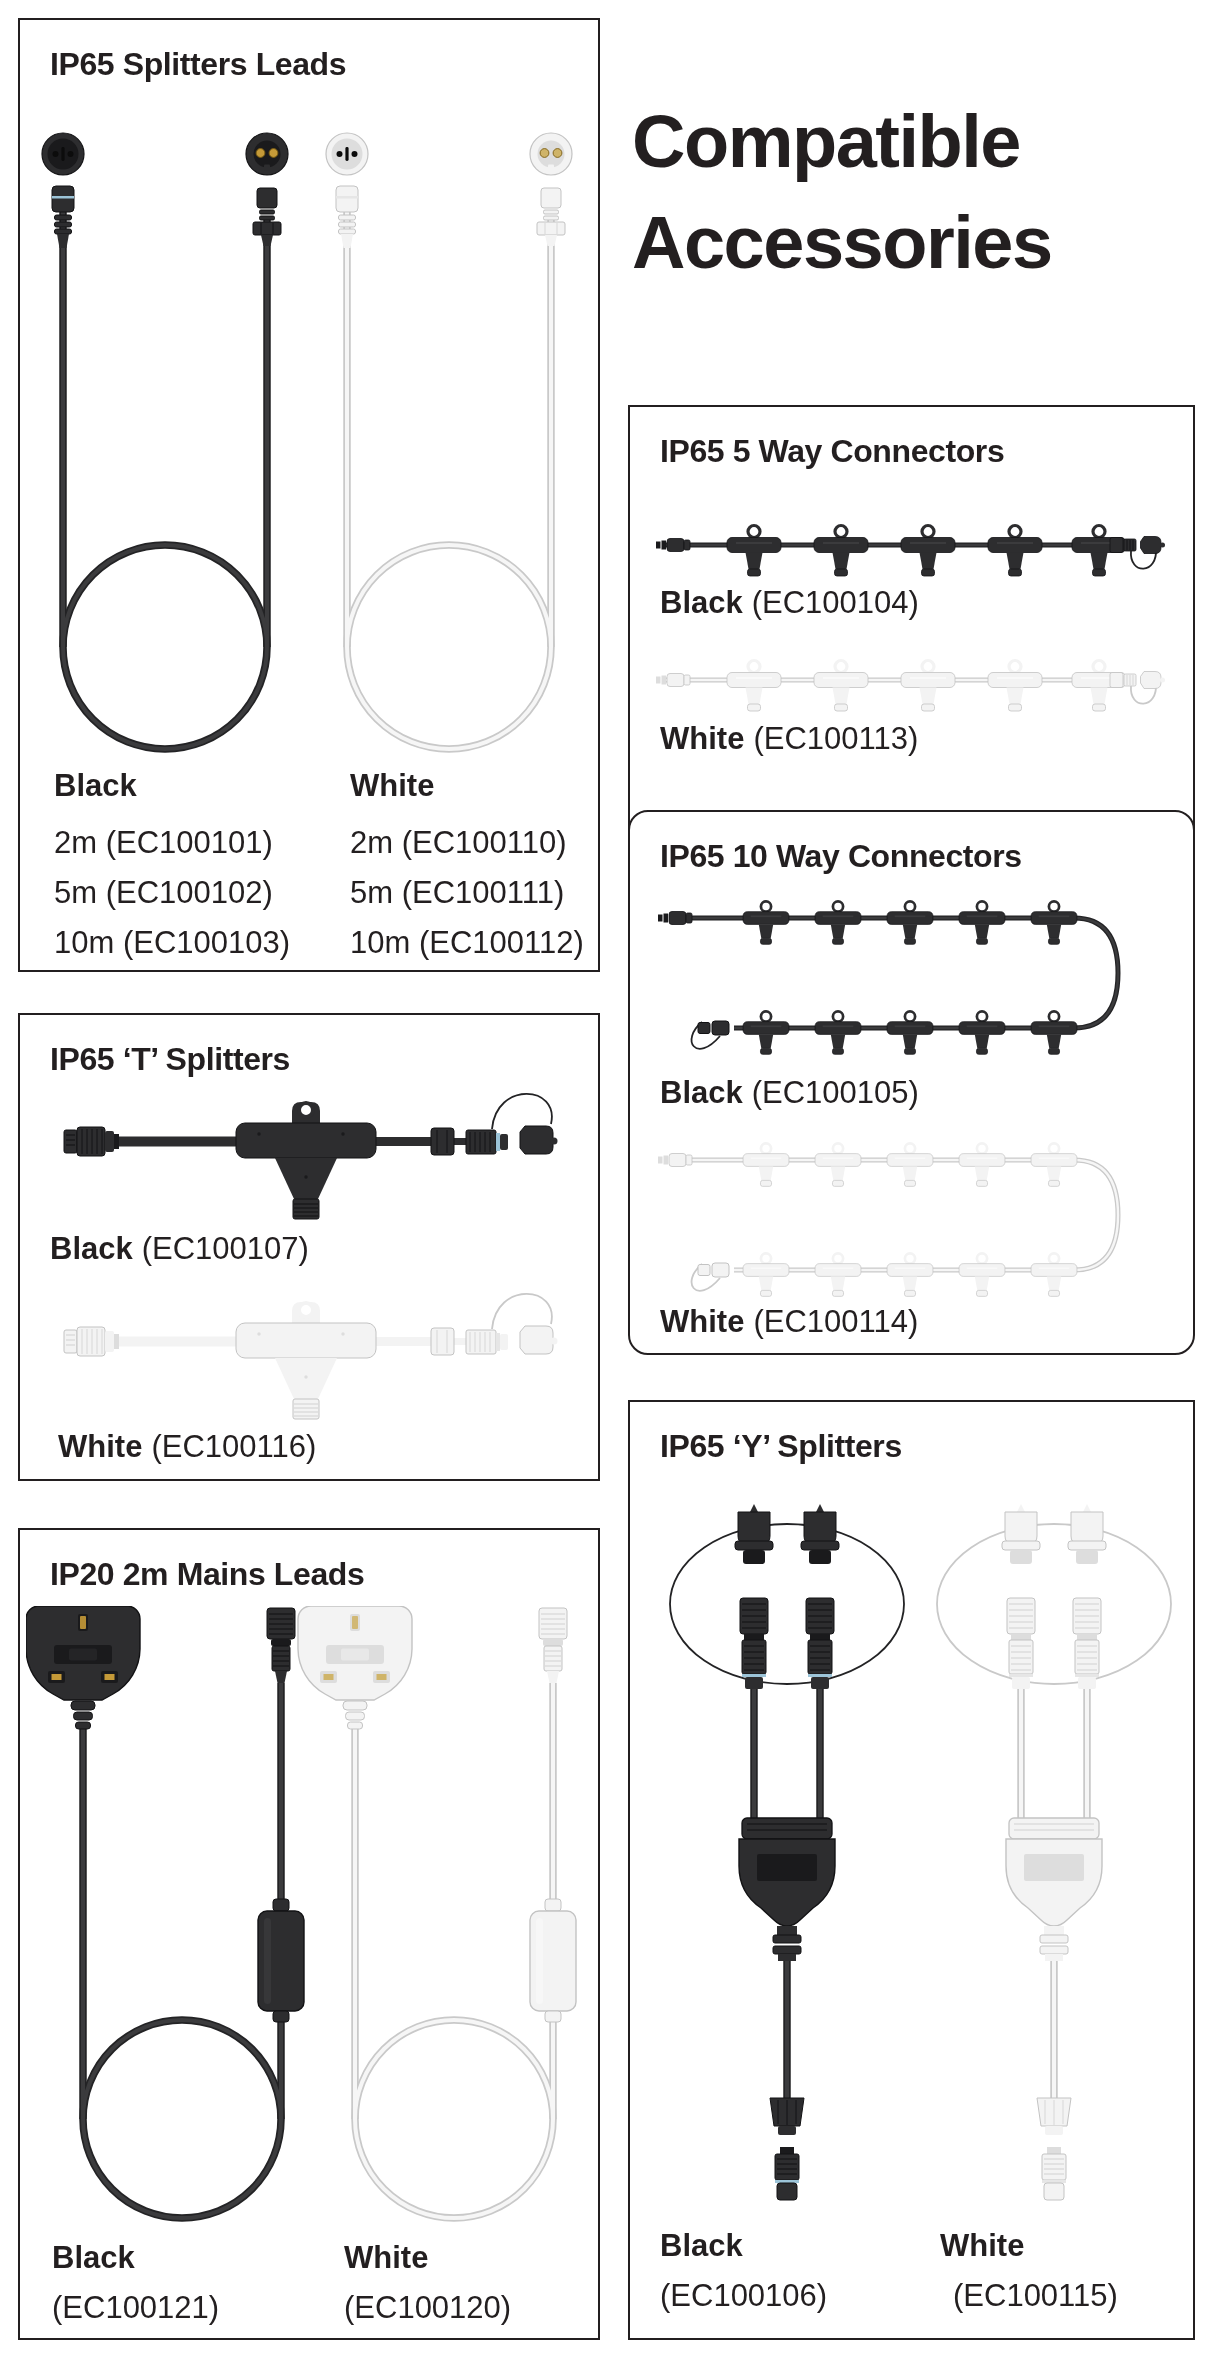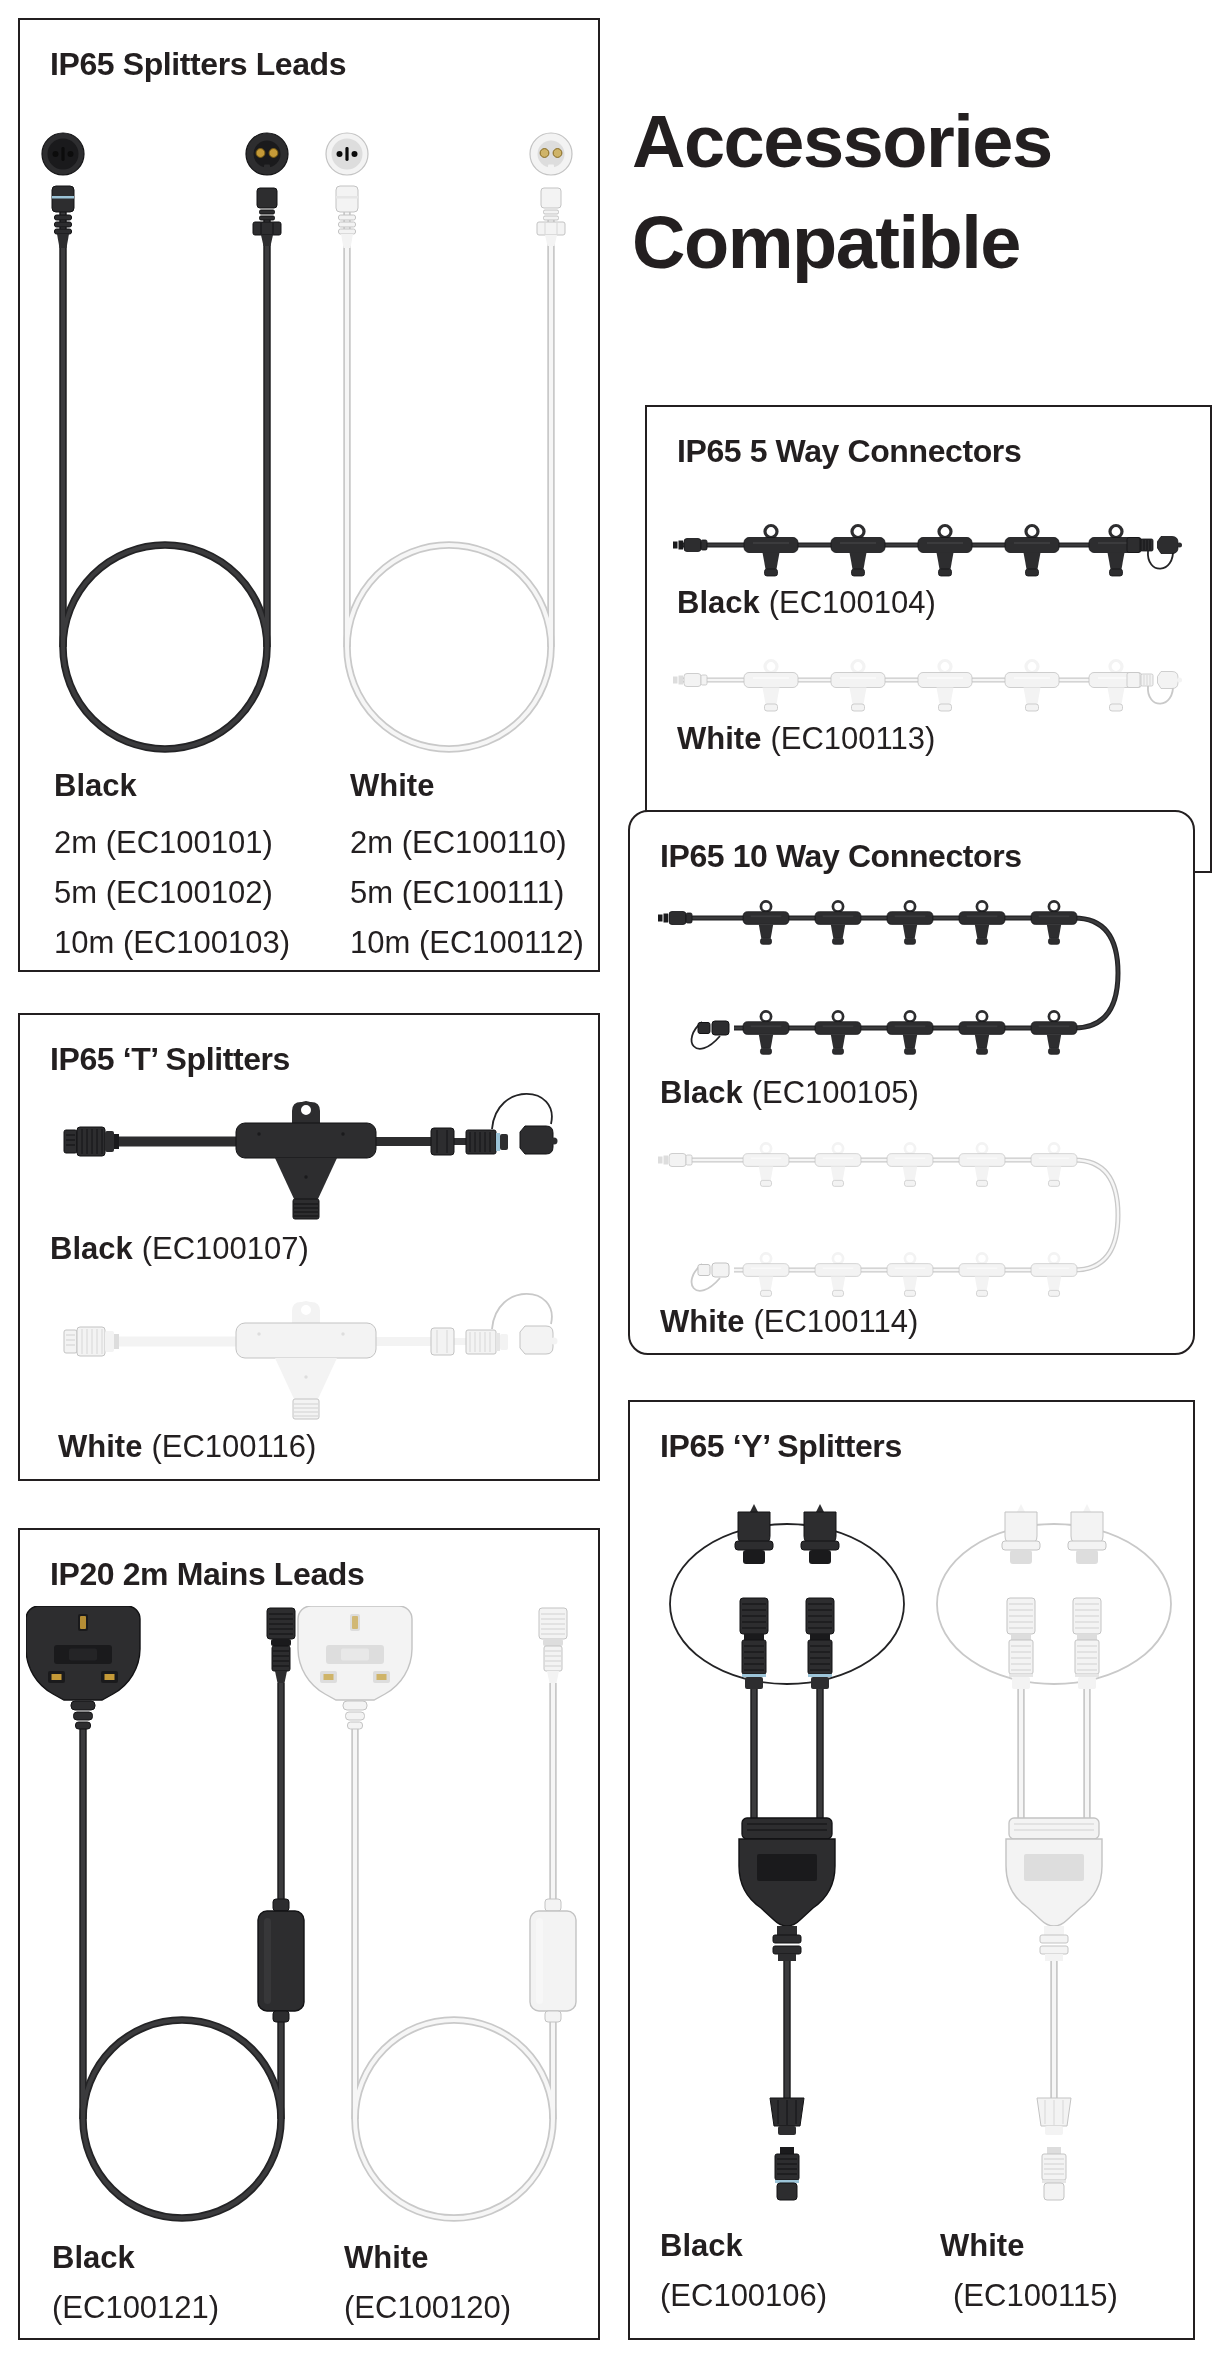--- a/index.html
+++ b/index.html
@@ -258,22 +258,22 @@
       <path d="M-10,667 h20 M-10,672 h20 M-10,677 h20 M-10,682 h20" class="glines"></path>
       <rect x="-12" y="688" width="24" height="3" fill="var(--accent)"></rect>
       <rect x="-10" y="691" width="20" height="17" rx="3" class="shape"></rect>
     </g>
   </defs>
 </svg>
 
 <div class="canvas">
 
   <div class="hero-title">
+    <div>Compatible</div>
     <div>Accessories</div>
-    <div>Compatible</div>
   </div>
 
   <div class="panel" style="left:18px; top:18px; width:582px; height:954px;">
     <div class="panel-title">IP65 Splitters Leads</div>
     <svg class="illus" style="left:20px; top:96px;" width="560" height="650" viewBox="0 0 560 650">
       <g class="v-black">
           <use href="#ext-assembly" x="23"></use>
         </g>
       <g class="v-white">
           <use href="#ext-assembly" x="307"></use>
@@ -318,21 +318,21 @@
       <g class="v-white">
           <use href="#mains-assembly" x="329"></use>
         </g>
     </svg>
     <div class="stackname" style="left:32px; top:710px;">Black</div>
     <div class="stackcode" style="left:32px; top:760px;">(EC100121)</div>
     <div class="stackname" style="left:324px; top:710px;">White</div>
     <div class="stackcode" style="left:324px; top:760px;">(EC100120)</div>
   </div>
 
-  <div class="panel" style="left:628px; top:405px; width:567px; height:468px;margin-left:17px;">
+  <div class="panel" style="left:628px; top:405px; width:567px; height:468px;">
     <div class="panel-title">IP65 5 Way Connectors</div>
     <svg class="illus v-black" style="left:24px; top:112px;" width="523" height="66" viewBox="0 -26 523 66">
         <use href="#strip5"></use>
       </svg>
     <div class="vline" style="left:30px; top:178px;">
       <span class="vname">Black</span><span class="vcode">(EC100104)</span>
     </div>
     <svg class="illus v-white" style="left:24px; top:247px;" width="523" height="66" viewBox="0 -26 523 66">
         <use href="#strip5"></use>
       </svg>

